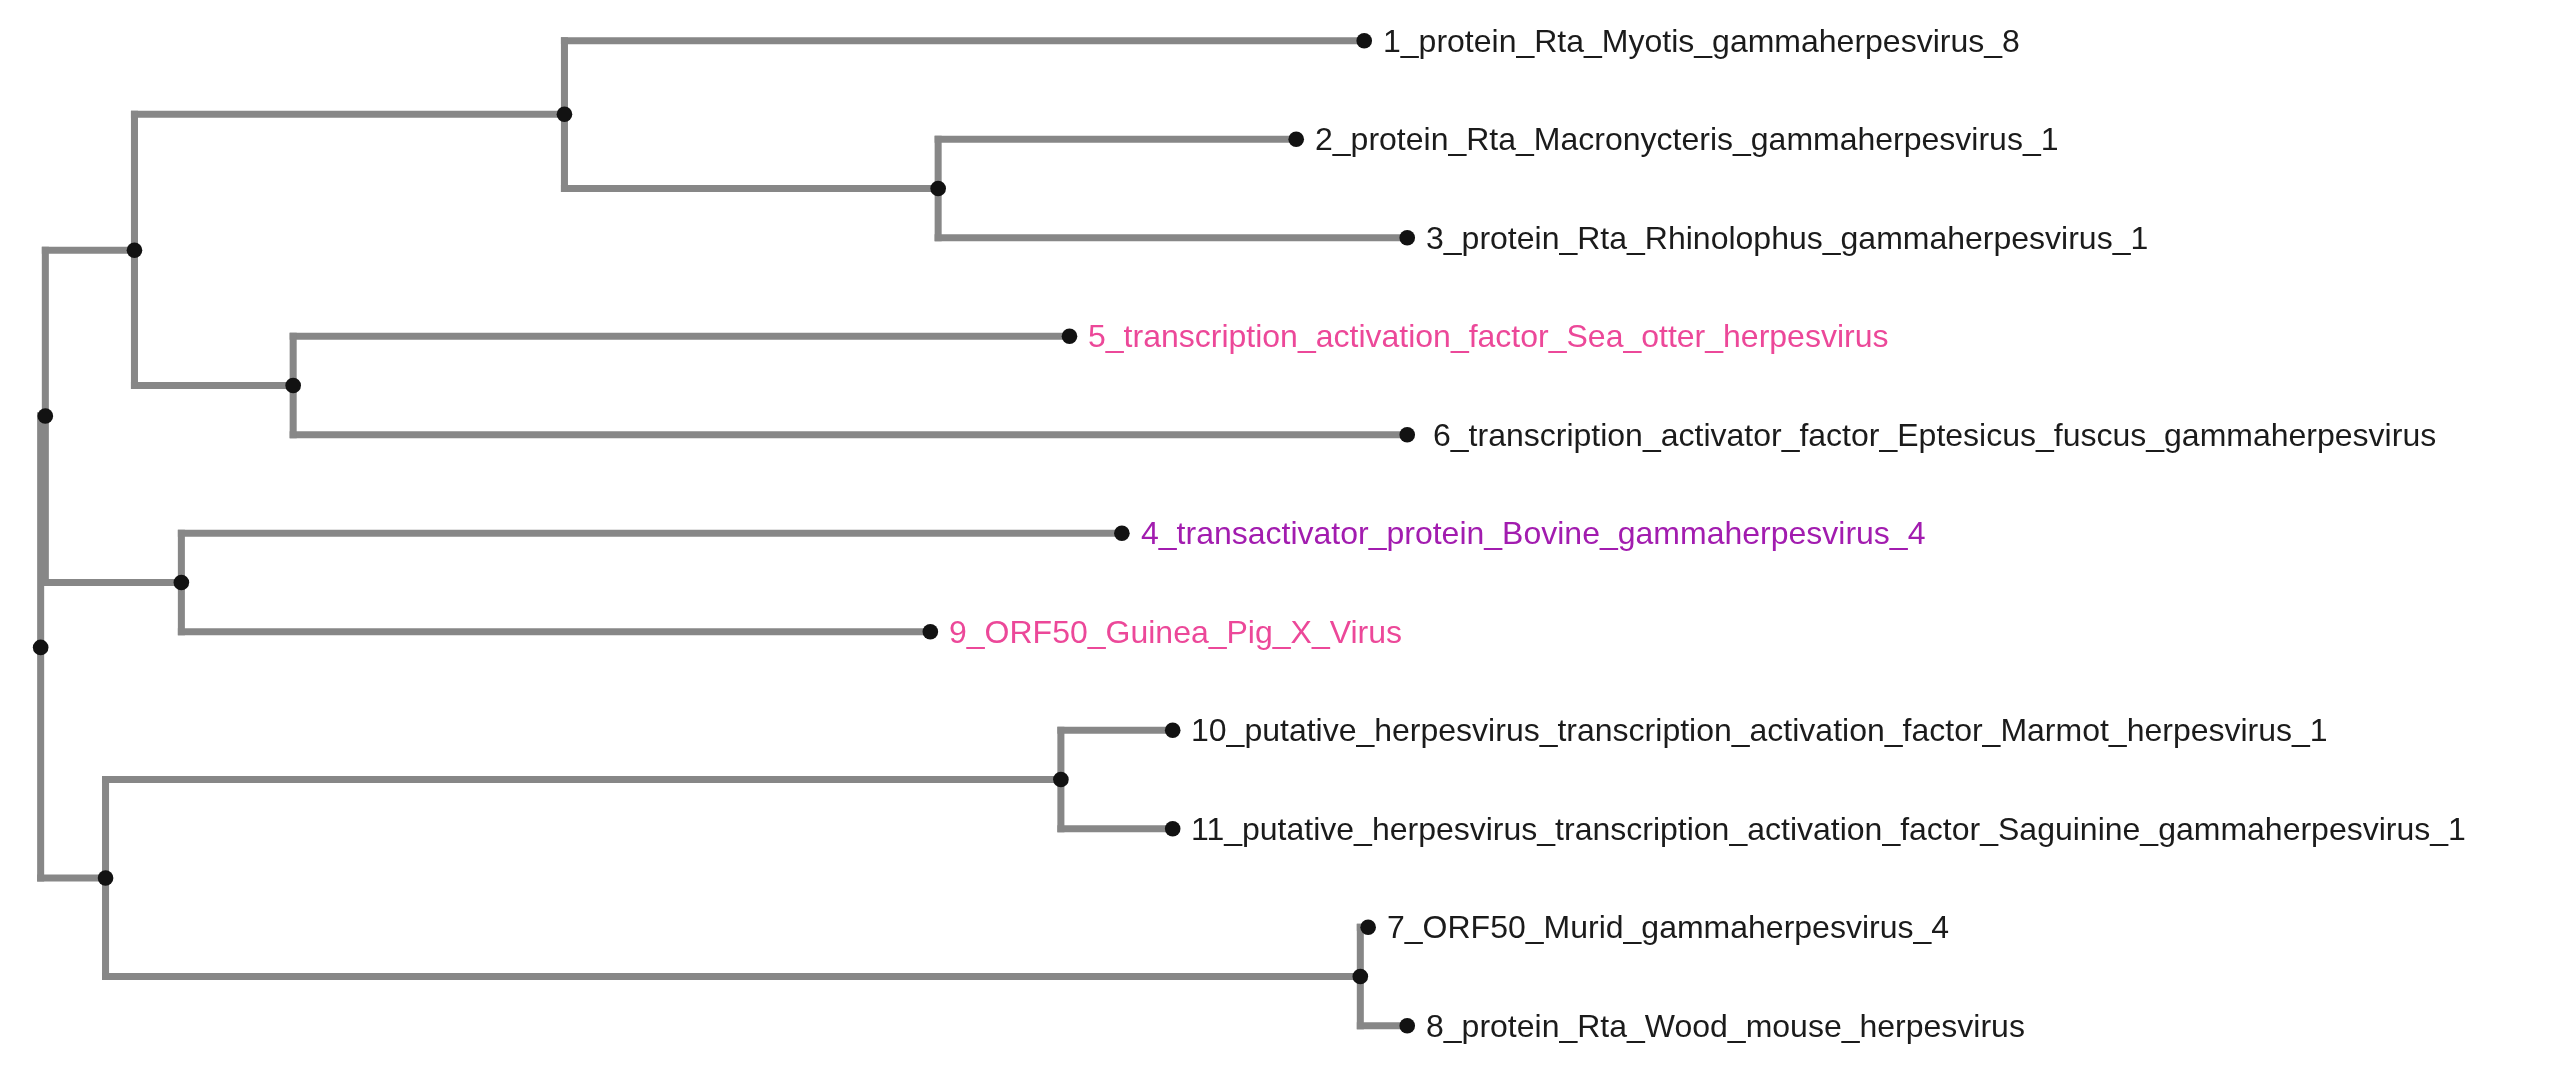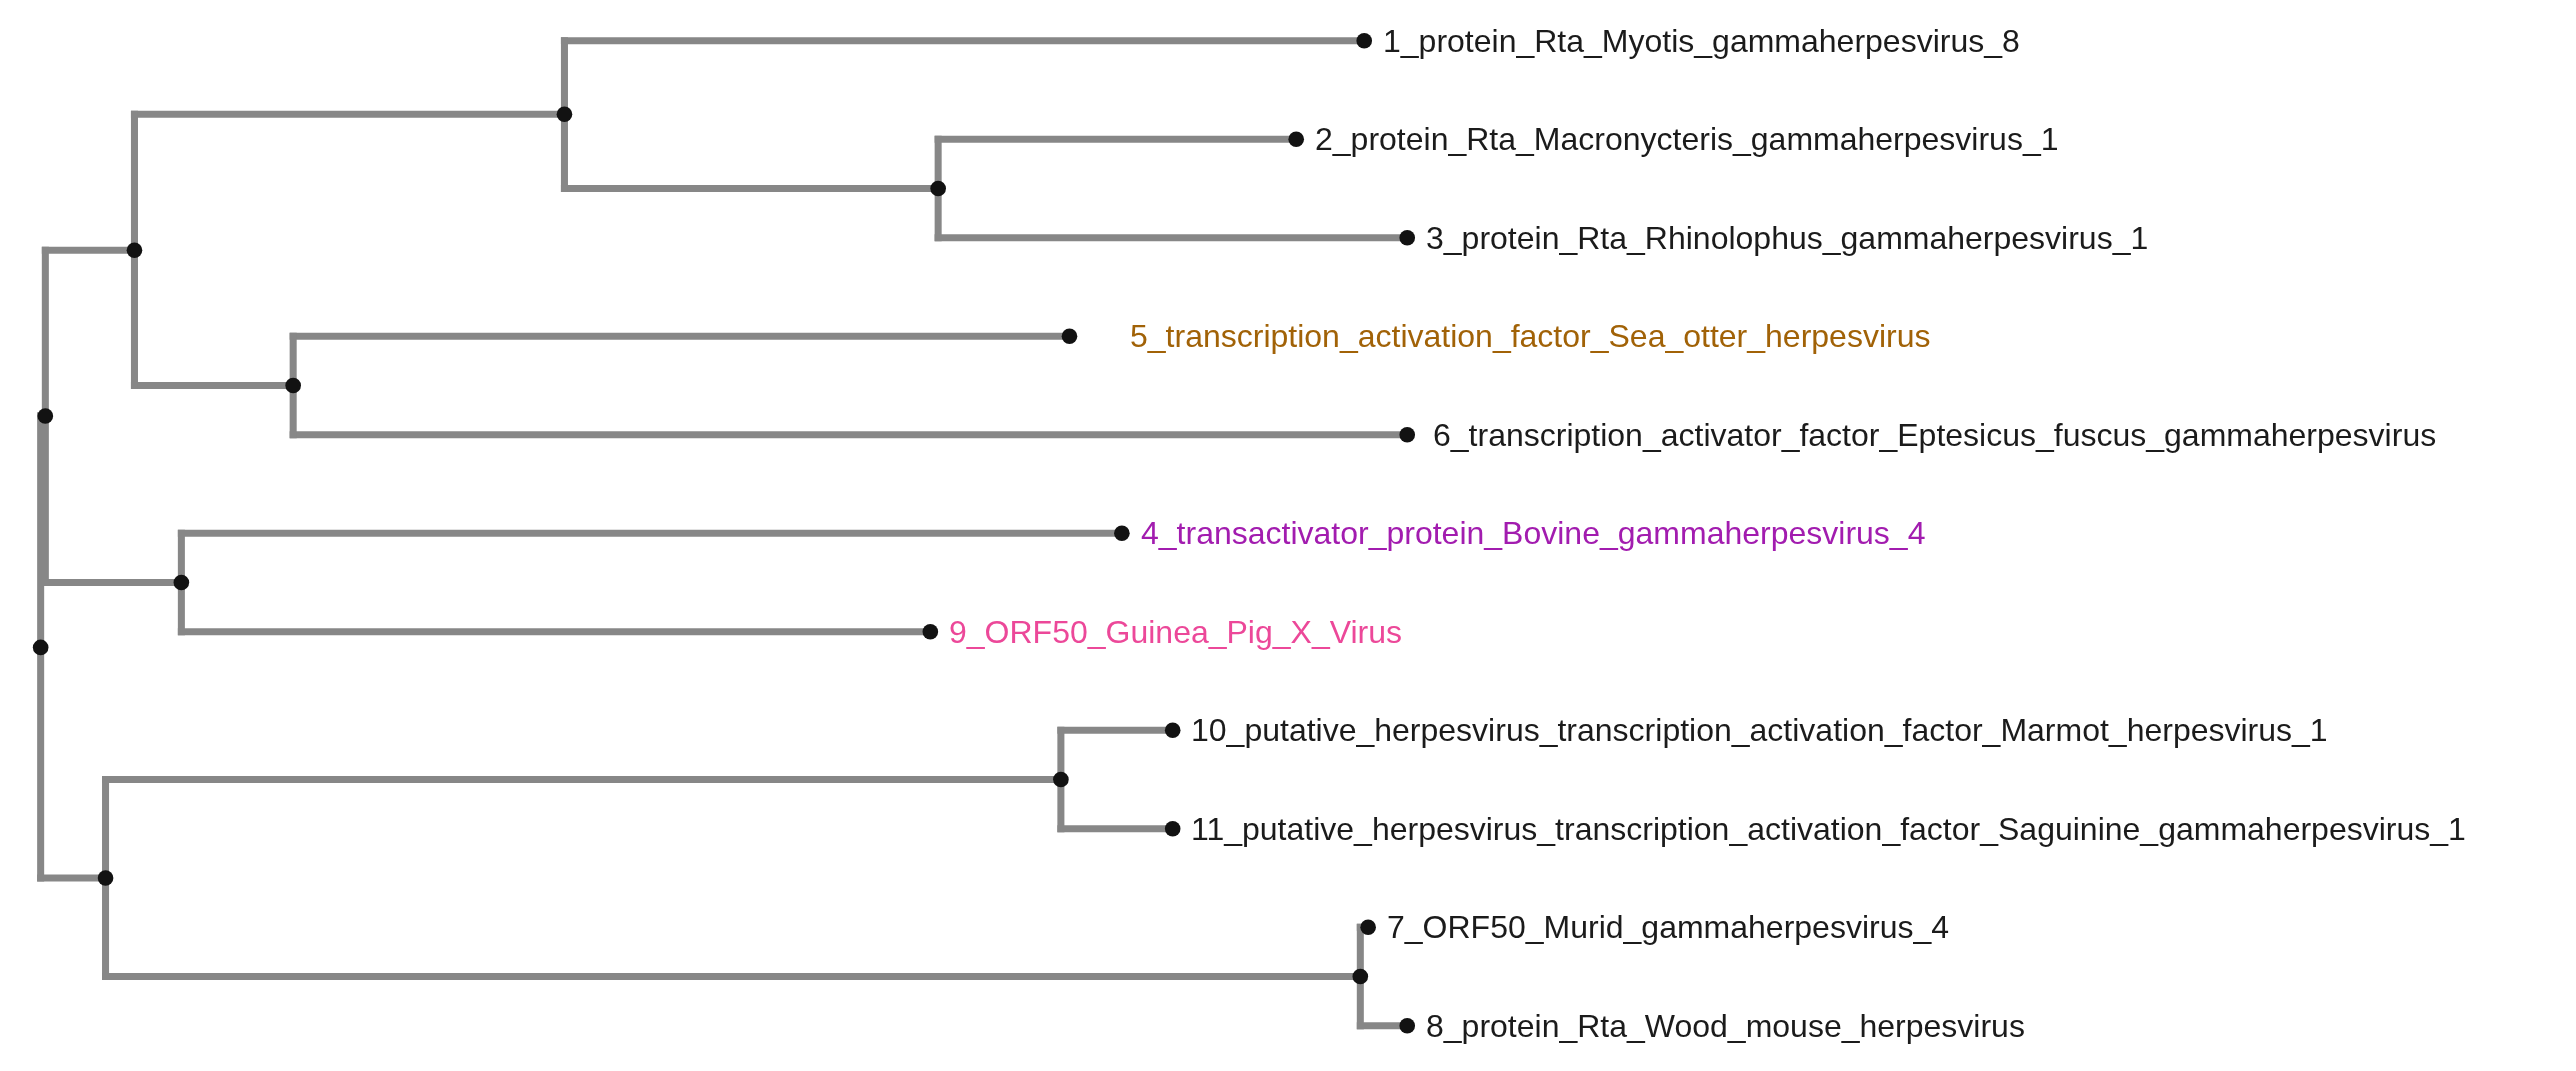--- a/index.html
+++ b/index.html
@@ -85,21 +85,21 @@
       <circle cx="1500" cy="934" r="10" fill="#121212"></circle>
       <circle cx="1500" cy="1060" r="10" fill="#121212"></circle>
       <circle cx="1750" cy="1186" r="10" fill="#121212"></circle>
       <circle cx="1800" cy="1312" r="10" fill="#121212"></circle>
     </svg>
 
   <div>
     <div class="leaf-label" style="left: 1383px; top: 41px; color: rgb(27, 27, 27);">1_protein_Rta_Myotis_gammaherpesvirus_8</div>
     <div class="leaf-label" style="left: 1315px; top: 139px; color: rgb(27, 27, 27);">2_protein_Rta_Macronycteris_gammaherpesvirus_1</div>
     <div class="leaf-label" style="left: 1426px; top: 238px; color: rgb(27, 27, 27); text-align: center;">3_protein_Rta_Rhinolophus_gammaherpesvirus_1</div>
-    <div class="leaf-label" style="left: 1088px; top: 336px; color: #a16207; margin-left: 42px;">5_transcription_activation_factor_Sea_otter_herpesvirus</div>
+    <div class="leaf-label" style="left: 1088px; top: 336px; color: #ec4899;">5_transcription_activation_factor_Sea_otter_herpesvirus</div>
     <div class="leaf-label" style="left: 1426px; top: 435px; color: rgb(27, 27, 27); margin-left: 7px;">6_transcription_activator_factor_Eptesicus_fuscus_gammaherpesvirus</div>
     <div class="leaf-label" style="left: 1141px; top: 533px; color: #a21caf;">4_transactivator_protein_Bovine_gammaherpesvirus_4</div>
     <div class="leaf-label" style="left: 949px; top: 632px; color: #ec4899;">9_ORF50_Guinea_Pig_X_Virus</div>
     <div class="leaf-label" style="left: 1191px; top: 730px; color: rgb(27, 27, 27); text-align: right;">10_putative_herpesvirus_transcription_activation_factor_Marmot_herpesvirus_1</div>
     <div class="leaf-label" style="left: 1191px; top: 829px; color: rgb(27, 27, 27);">11_putative_herpesvirus_transcription_activation_factor_Saguinine_gammaherpesvirus_1</div>
     <div class="leaf-label" style="left: 1387px; top: 927px; color: rgb(27, 27, 27);">7_ORF50_Murid_gammaherpesvirus_4</div>
     <div class="leaf-label" style="left: 1426px; top: 1026px; color: rgb(27, 27, 27);">8_protein_Rta_Wood_mouse_herpesvirus</div>
   </div>
 </div>
 

